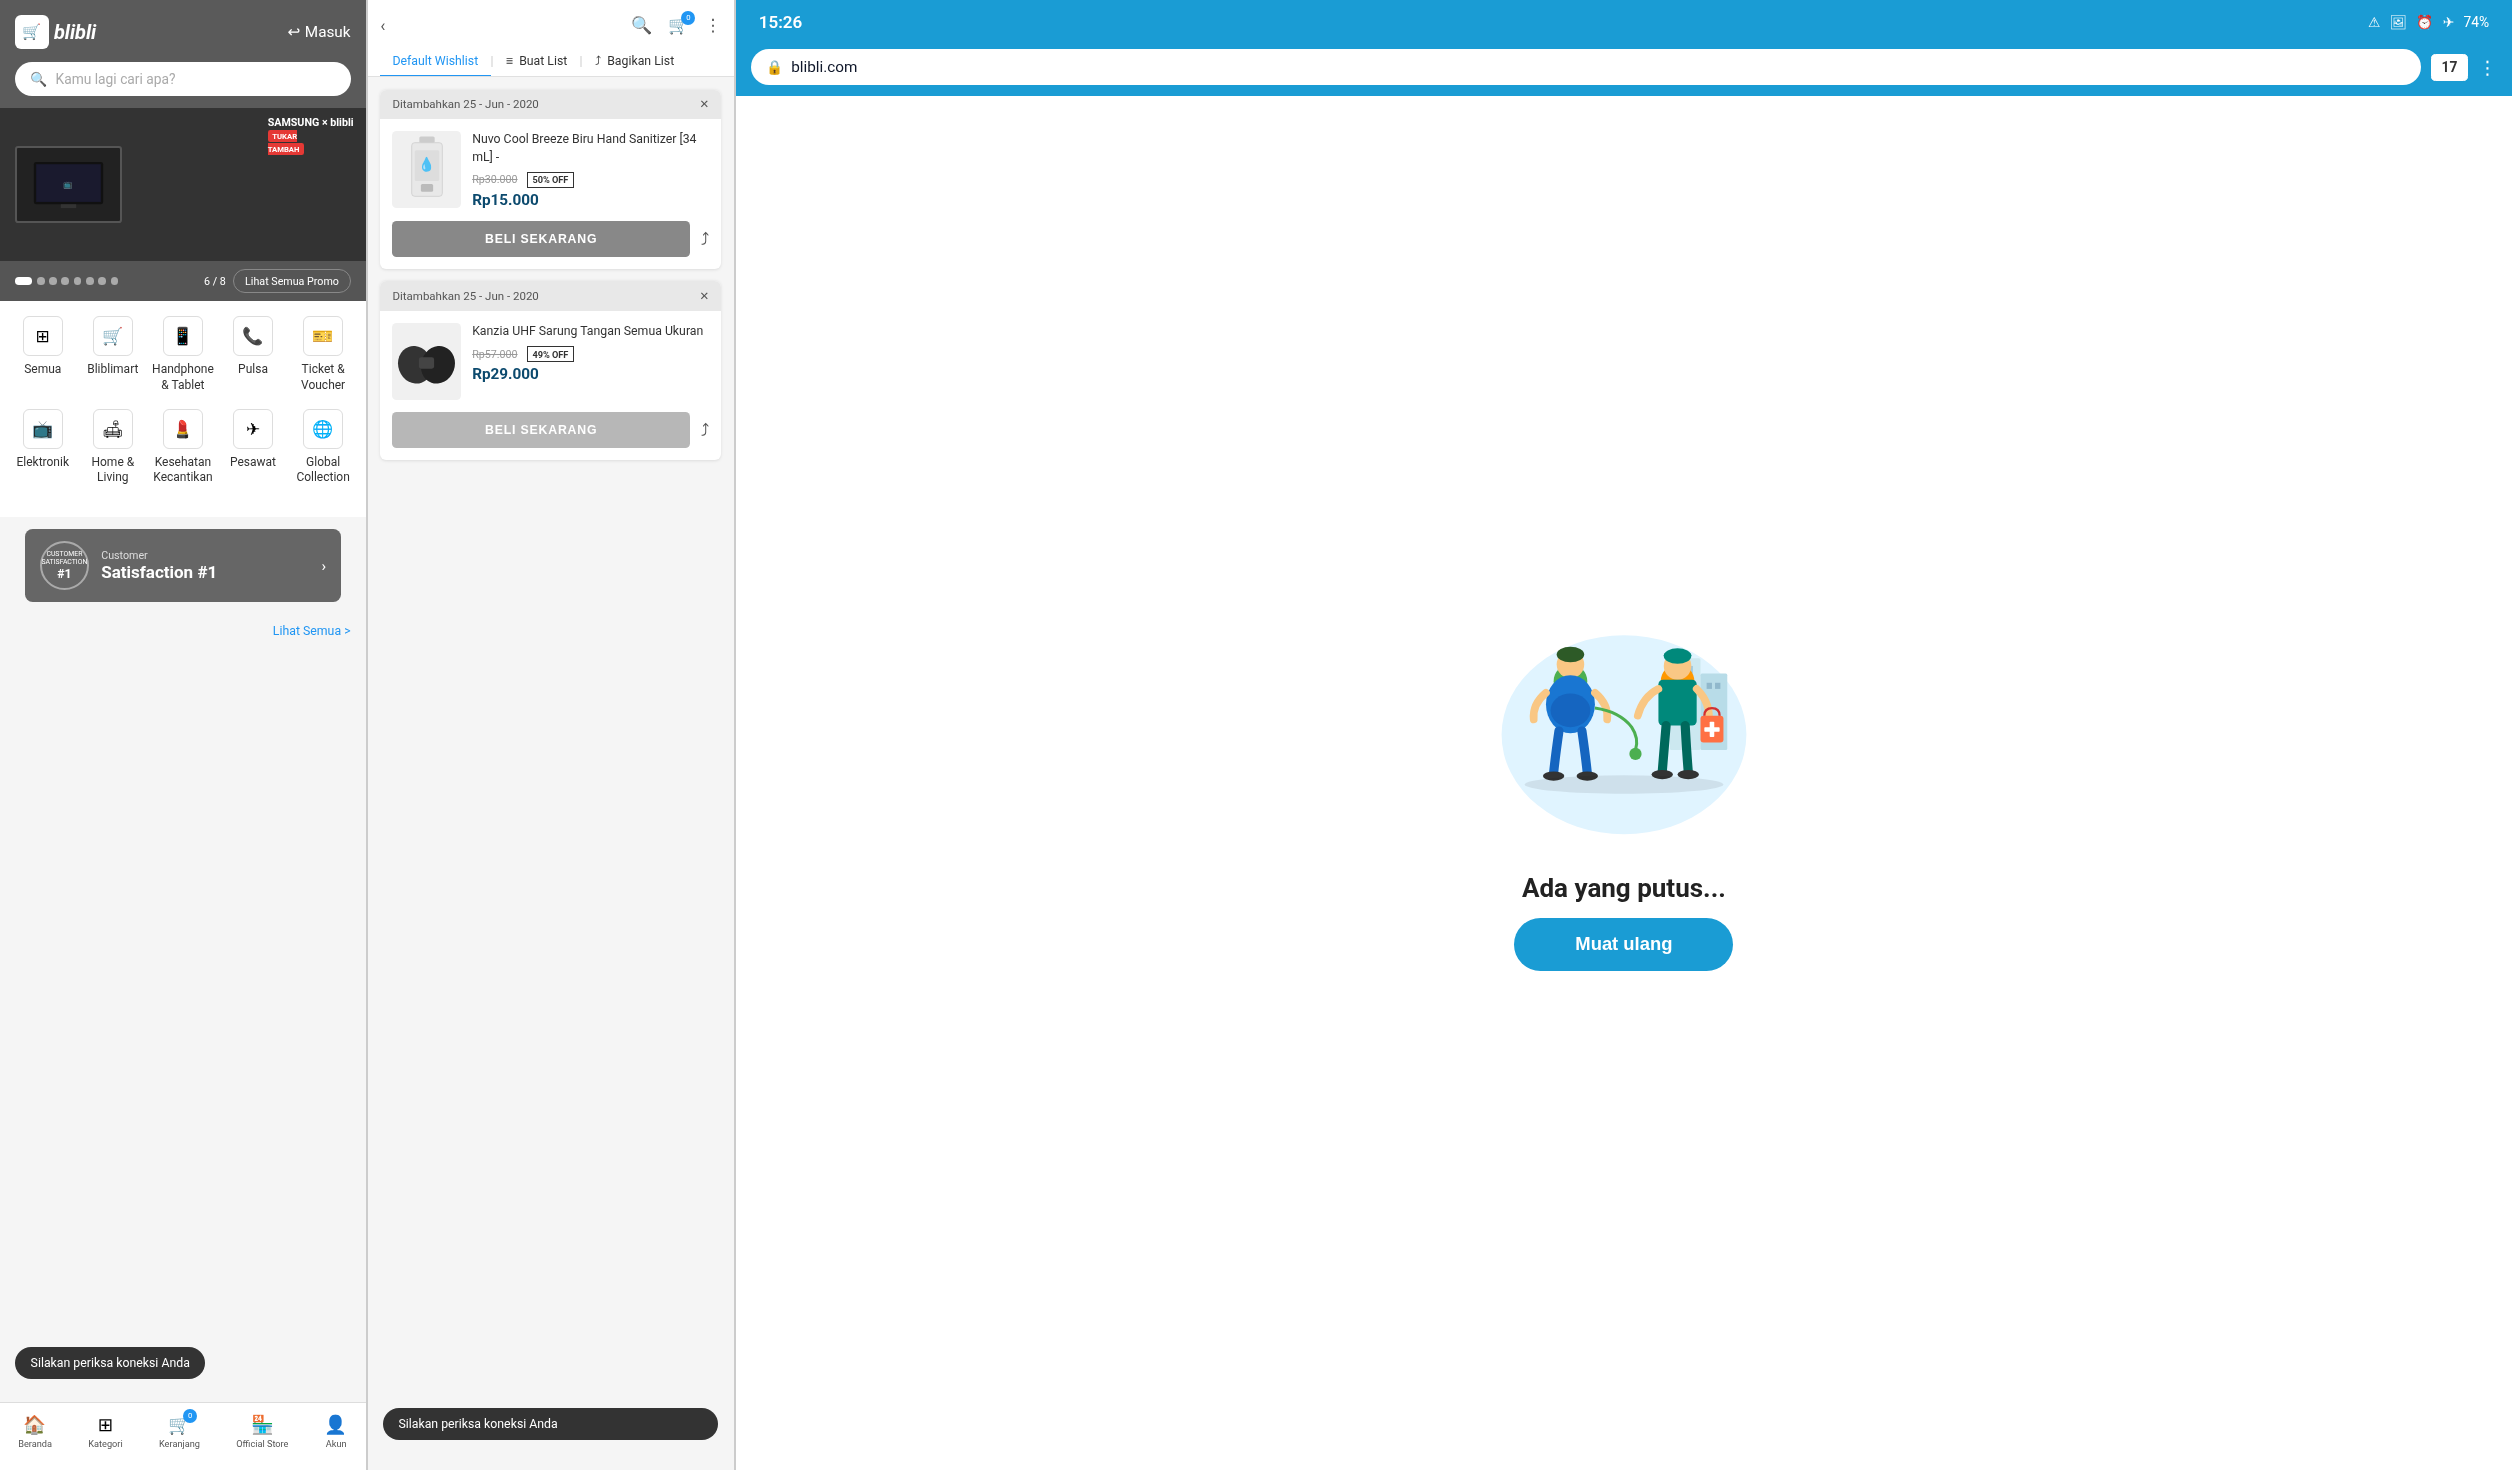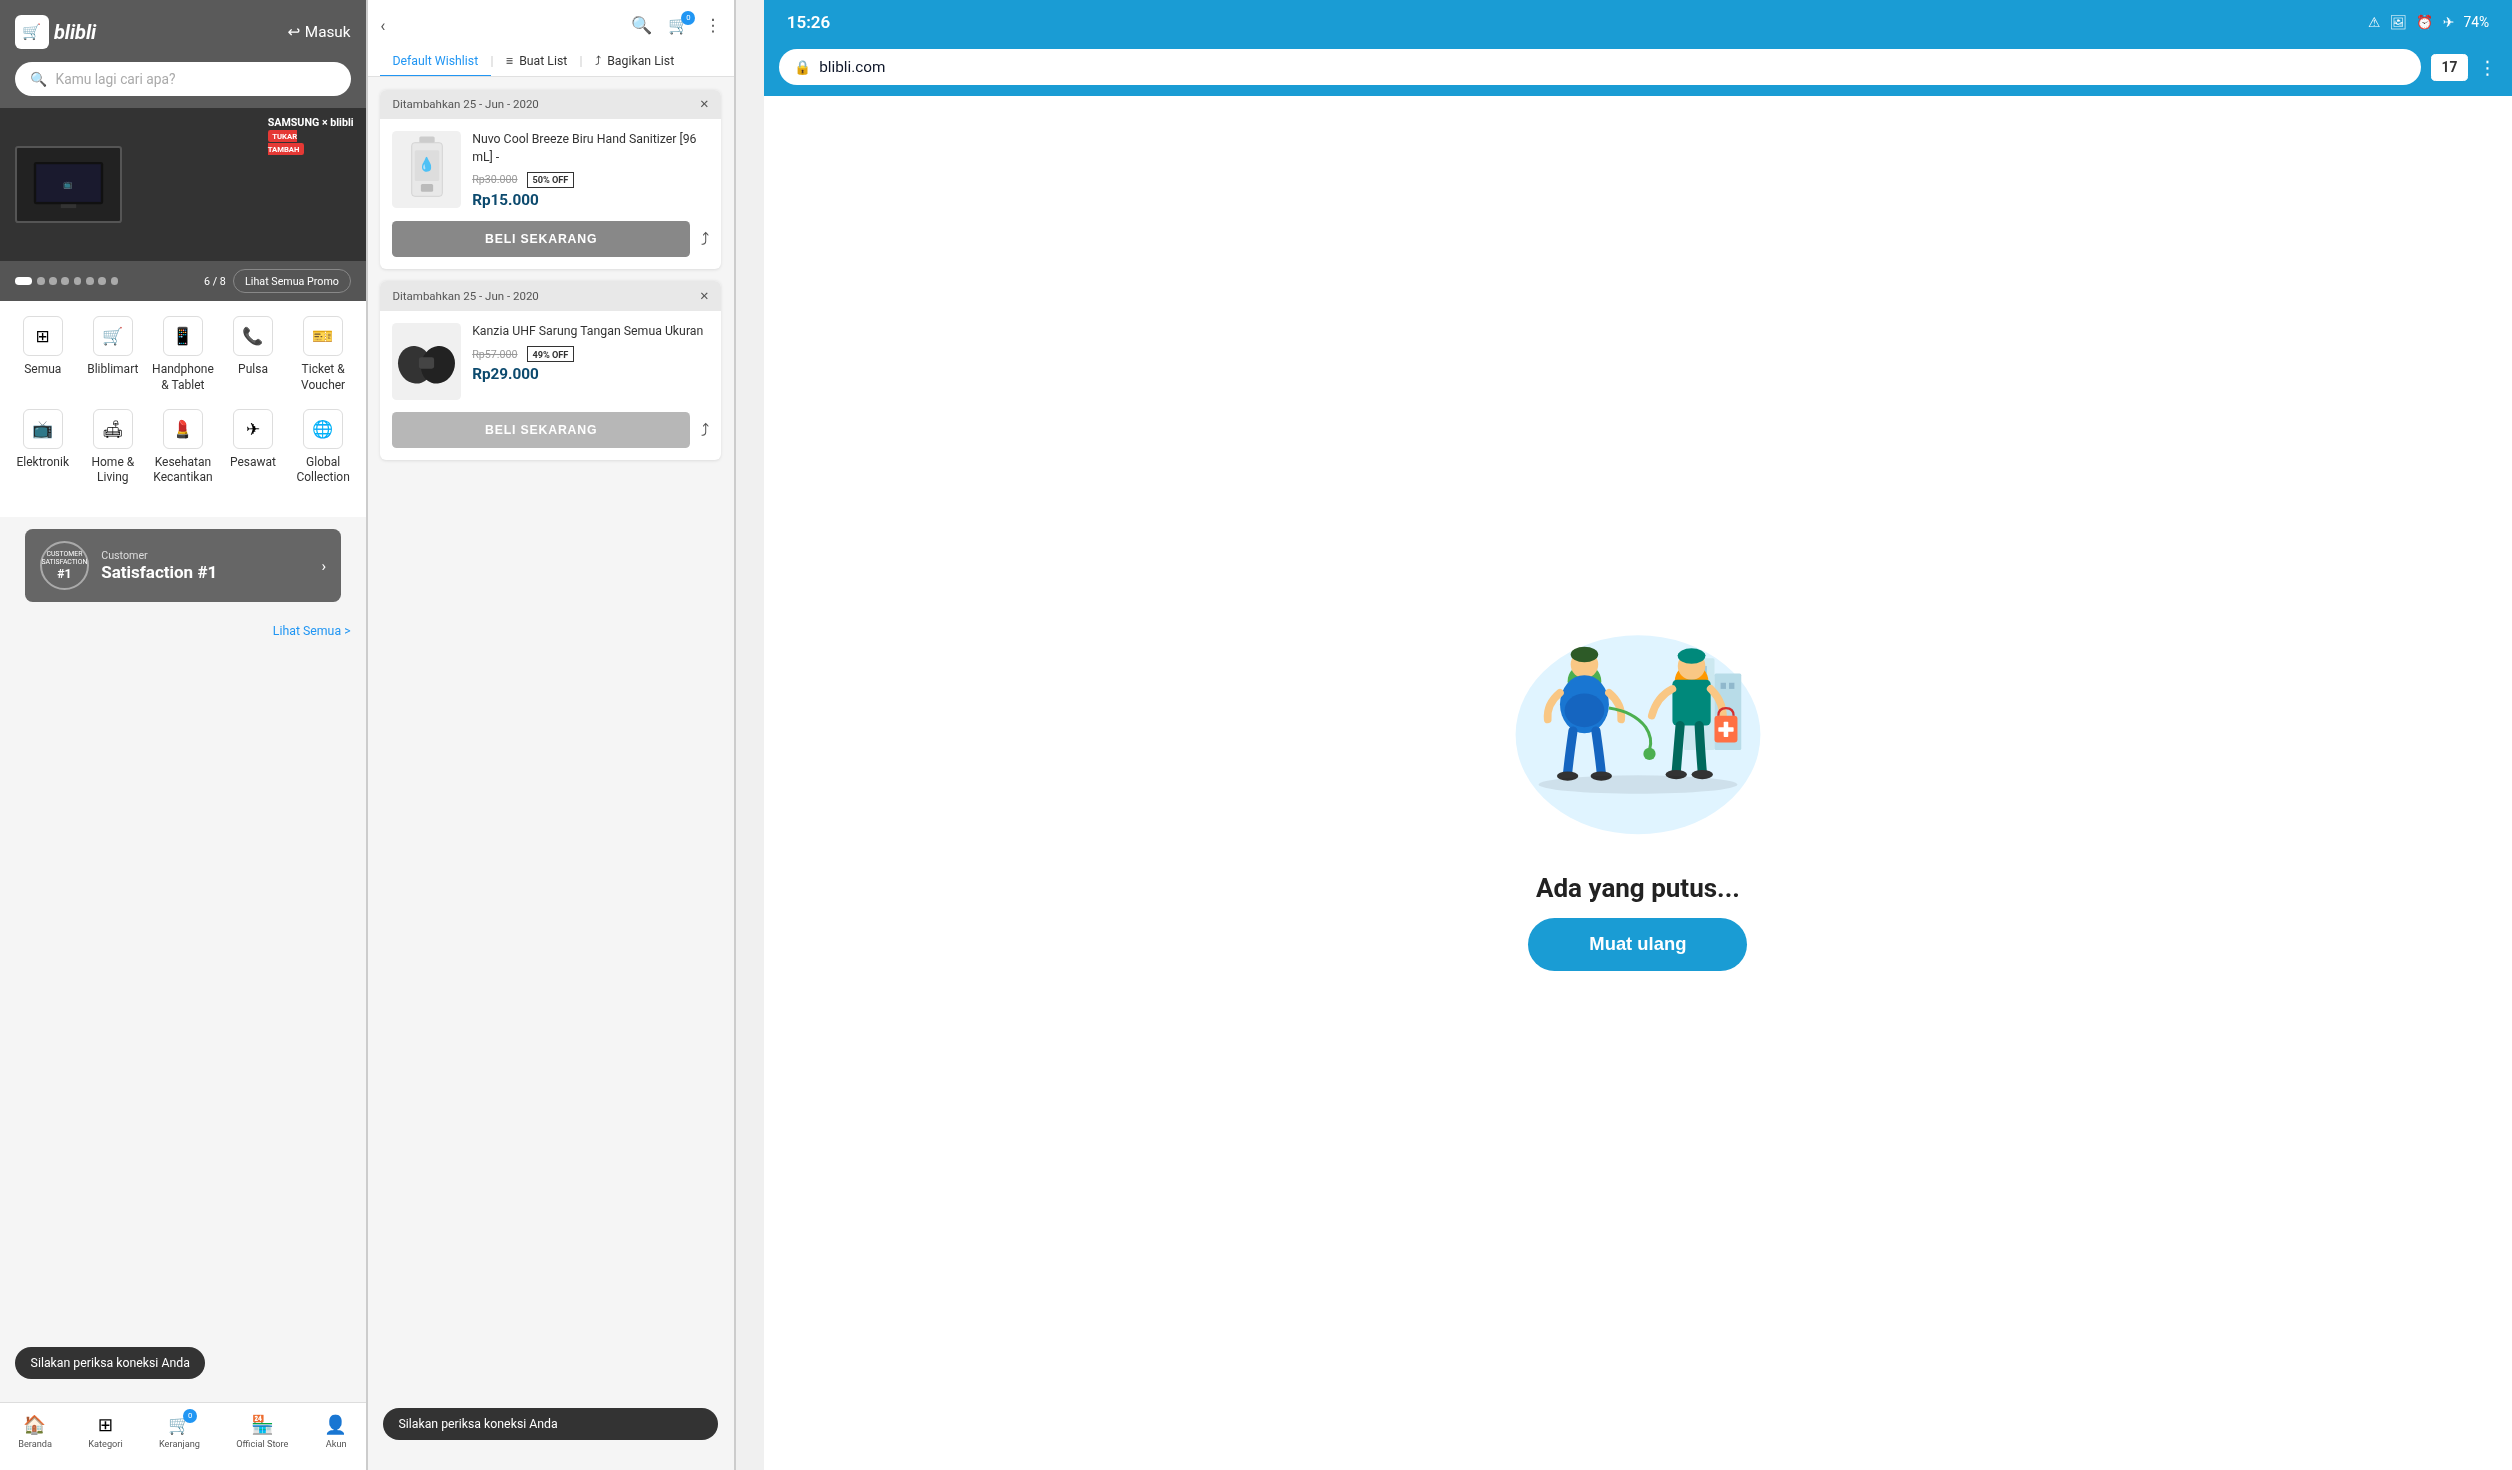--- a/index.html
+++ b/index.html
@@ -482,21 +482,20 @@
       text-align: left;
     }
 
     
     .panel3 {
       width: 1777px;
       height: 1471px;
       background: #f0f0f0;
       display: flex;
       flex-direction: column;
-      padding-left: 28px;
     }
 
     .p3-status-bar {
       background: #1a9cd4;
       height: 43px;
       display: flex;
       align-items: center;
       padding: 0 23px;
       justify-content: space-between;
     }
@@ -787,21 +786,21 @@
           <div class="p2-product-img">
             <svg width="46" height="69" viewBox="0 0 60 90">
               <rect x="20" y="2" width="20" height="8" rx="2" fill="#ccc"></rect>
               <rect x="10" y="10" width="40" height="70" rx="4" fill="#e8e8e8" stroke="#ccc" stroke-width="1"></rect>
               <rect x="14" y="20" width="32" height="40" rx="2" fill="#ddd"></rect>
               <text x="30" y="44" fill="#999" font-size="18" text-anchor="middle">💧</text>
               <rect x="22" y="64" width="16" height="10" rx="2" fill="#bbb"></rect>
             </svg>
           </div>
           <div class="p2-product-info">
-            <div class="p2-product-name">Nuvo Cool Breeze Biru Hand Sanitizer [96 mL] -</div>
+            <div class="p2-product-name">Nuvo Cool Breeze Biru Hand Sanitizer [34 mL] -</div>
             <div class="p2-price-row">
               <span class="p2-original-price">Rp30.000</span>
               <span class="p2-off-badge">50% OFF</span>
             </div>
             <div class="p2-sale-price">Rp15.000</div>
           </div>
         </div>
       </div>
       <div class="p2-card-actions">
         <button class="p2-buy-btn">BELI SEKARANG</button>

